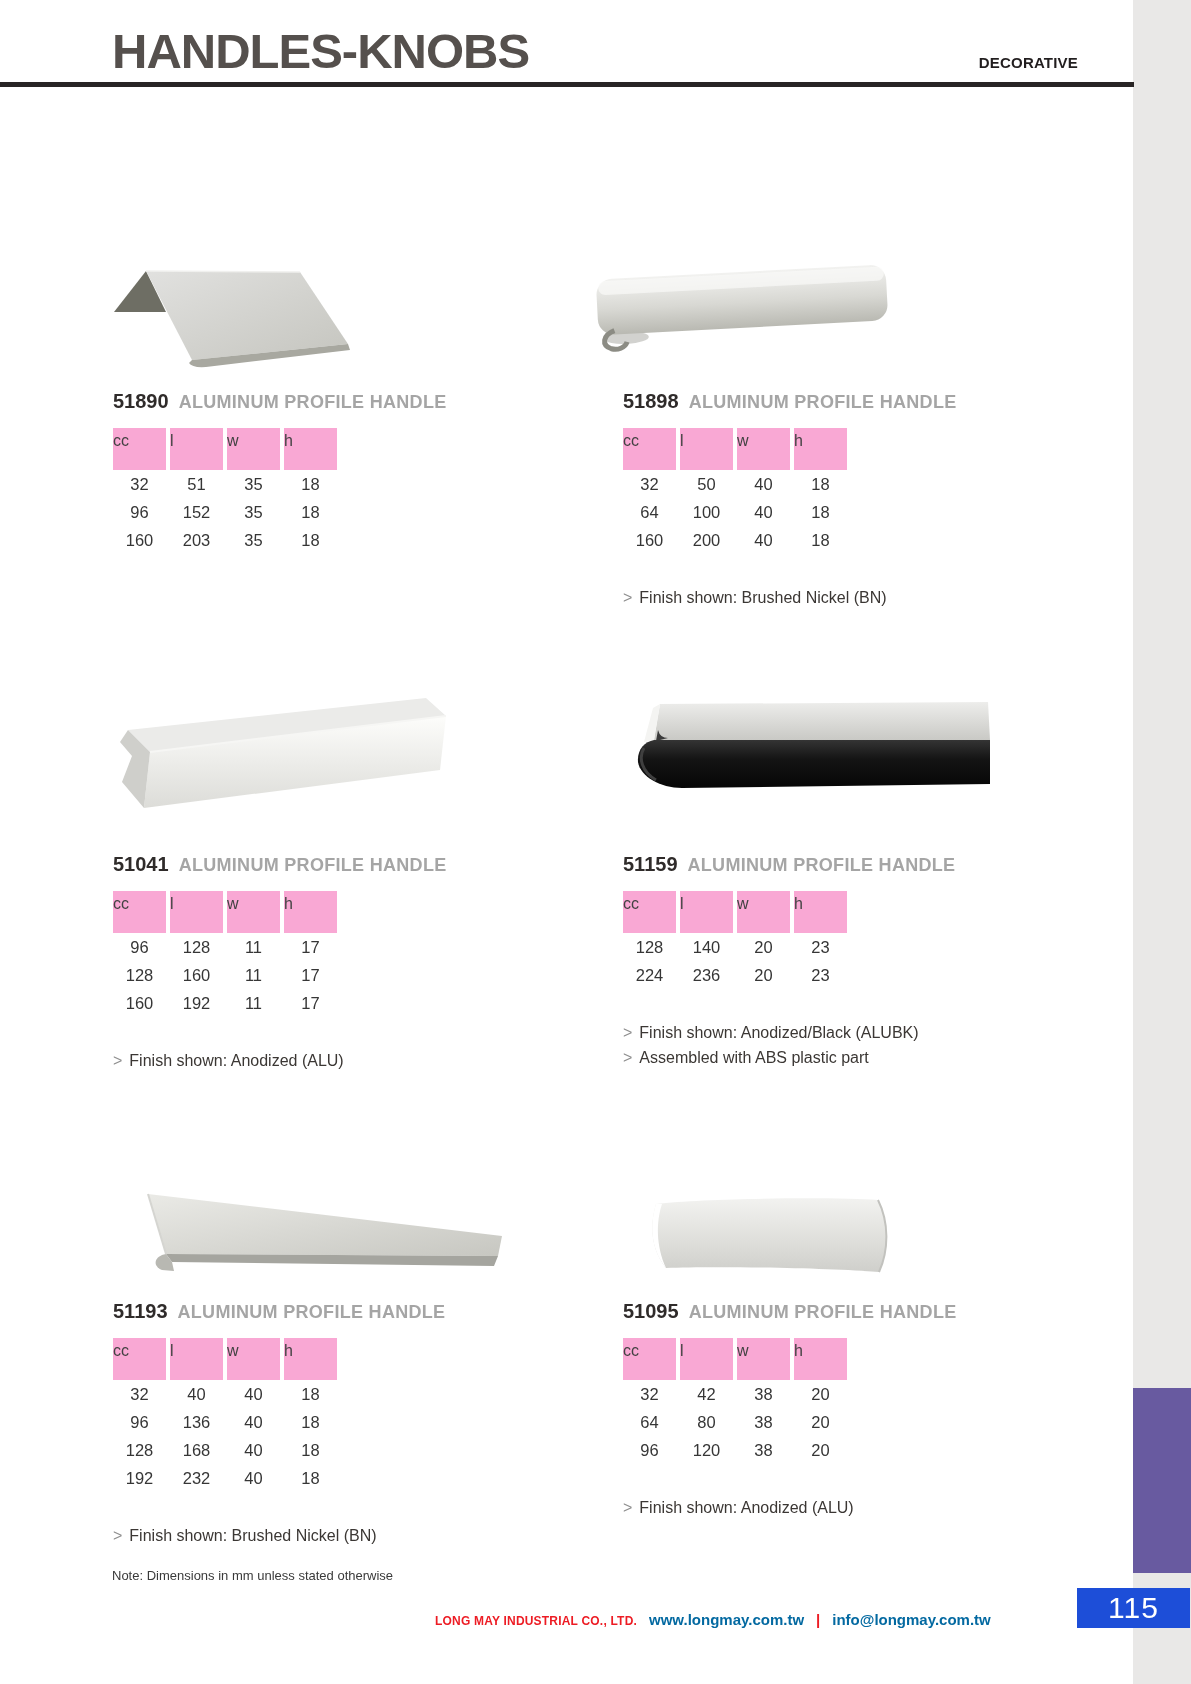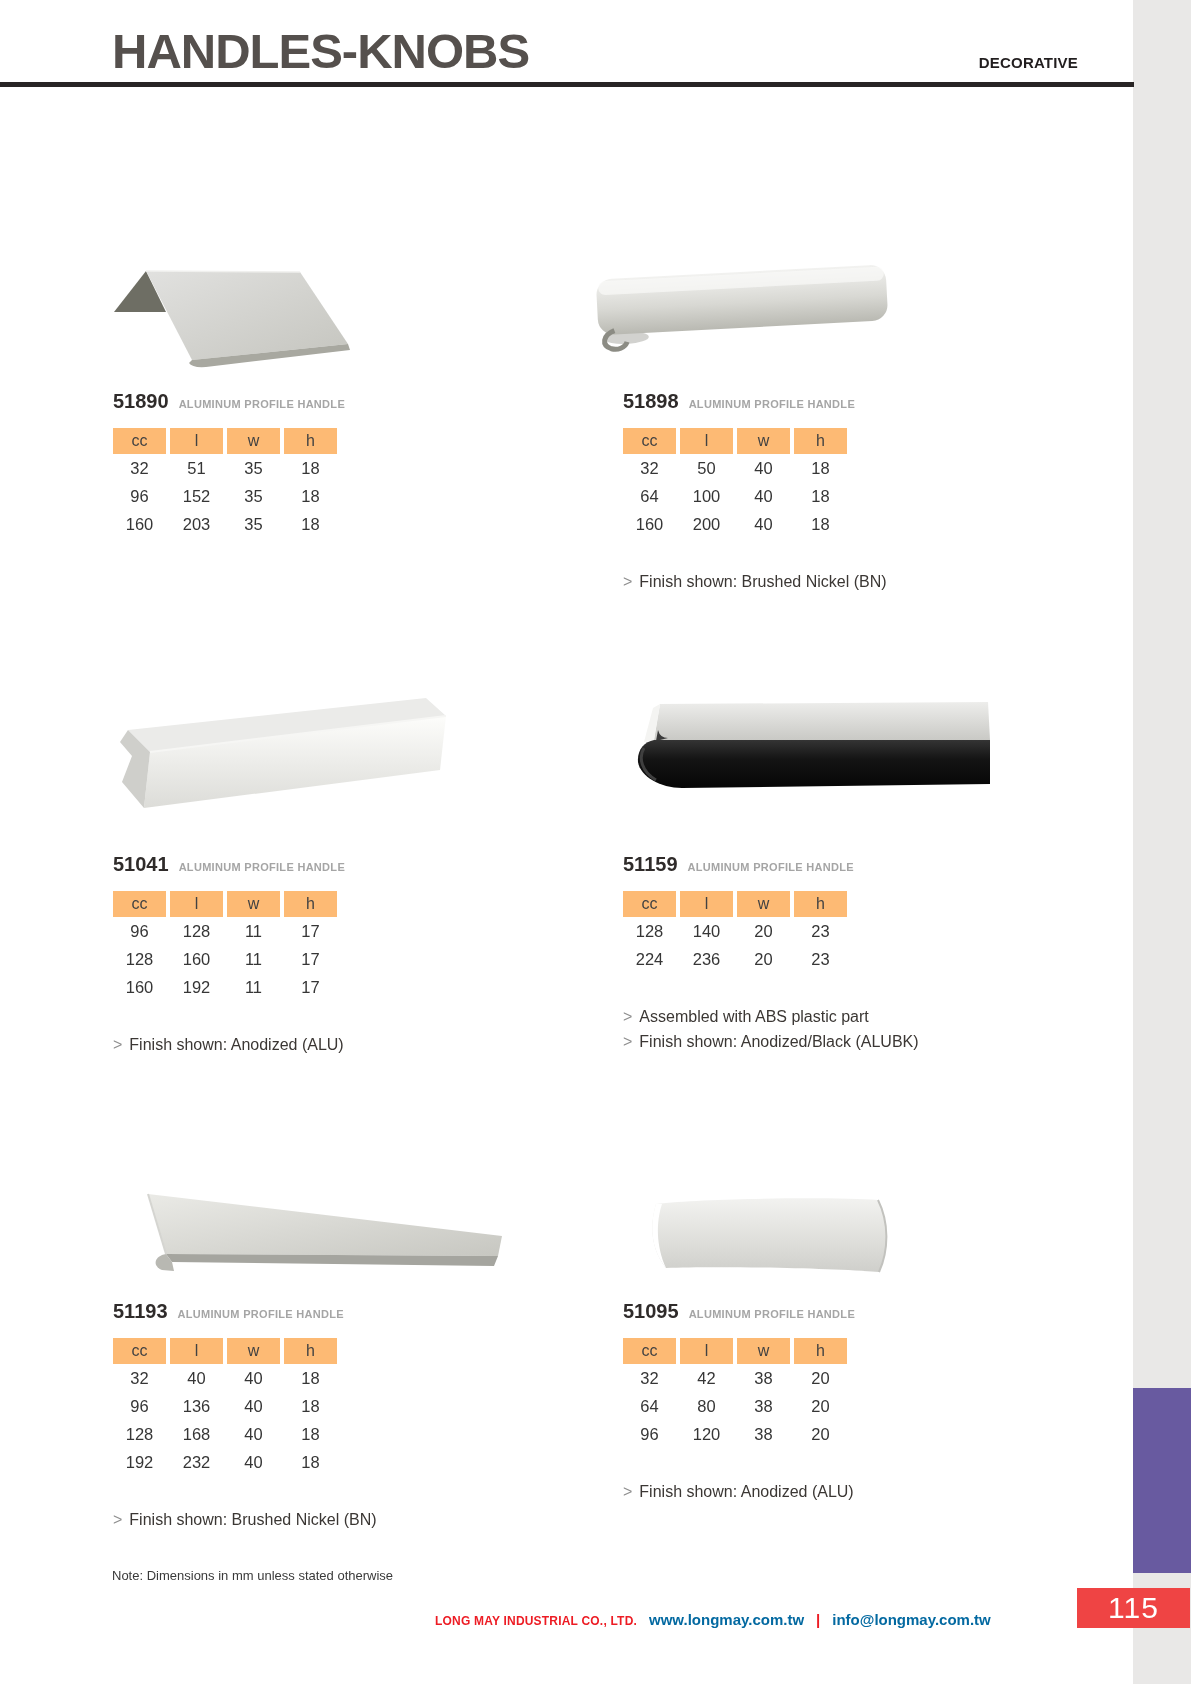--- a/index.html
+++ b/index.html
@@ -17,40 +17,40 @@
                 font-size:15px; font-weight:bold; color:#221e1f; letter-spacing:.2px; }
   .header-rule{ position:absolute; left:0; top:82px; width:1134px; height:5px; background:#282425; }
 
   
   .photo { position:absolute; }
 
   
   .card   { position:absolute; width:470px; }
   .ptitle { display:flex; align-items:baseline; gap:10px; height:30px; margin-bottom:8px; white-space:nowrap; }
   .code   { font-size:20px; font-weight:bold; color:#2f2b2a; letter-spacing:0; }
-  .pname  { font-size:11px; font-weight:bold; color:#a5a5a5; letter-spacing:.3px; }
+  .pname  { font-size:18px; font-weight:bold; color:#a5a5a5; letter-spacing:.3px; }
 
   .spec   { display:grid; grid-template-columns:repeat(4,53px); column-gap:4px; }
-  .spec .th { background:#fdba74; height:26px; line-height:26px; text-align:center;
+  .spec .th { background:#f9a8d4; height:42px; line-height:26px; 
               font-size:16px; color:#424242; }
   .spec .td { height:28px; line-height:28px; text-align:center; font-size:16.5px; color:#363636; }
 
   .notes  { margin-top:31px; }
   .note-line { font-size:16px; color:#3b3734; line-height:25px; white-space:nowrap; }
   .chev   { color:#8f8f8f; margin-right:7px; }
 
   
   .dim-note { position:absolute; left:112px; top:1568px; font-size:13px; color:#3a3a3a; }
   .footer   { position:absolute; left:435px; top:1611px; display:flex; align-items:baseline;
               gap:12px; white-space:nowrap; }
   .f-company { font-size:12px; font-weight:bold; color:#ed1c24; letter-spacing:.2px; }
   .f-url     { font-size:15px; font-weight:bold; color:#0369a1; }
   .f-sep     { font-size:15px; font-weight:bold; color:#ed1c24; }
   .page-badge{ position:absolute; left:1077px; top:1588px; width:113px; height:40px;
-               background:#ef4444; display:flex; align-items:center; justify-content:center; z-index:2; }
+               background:#1d4ed8; display:flex; align-items:center; justify-content:center; z-index:2; }
   .page-num  { color:#ffffff; font-size:30px; font-weight:500; letter-spacing:1px; }
 </style>
 </head>
 <body>
 
 <div class="page">
 
   <div class="side-strip"></div>
   <div class="purple-block"></div>
 
@@ -239,22 +239,22 @@
       <div class="td">128</div>
       <div class="td">140</div>
       <div class="td">20</div>
       <div class="td">23</div>
       <div class="td">224</div>
       <div class="td">236</div>
       <div class="td">20</div>
       <div class="td">23</div>
     </div>
     <div class="notes">
+      <p class="note-line"><span class="chev">&gt;</span><span>Finish shown: Anodized/Black (ALUBK)</span></p>
       <p class="note-line"><span class="chev">&gt;</span><span>Assembled with ABS plastic part</span></p>
-      <p class="note-line"><span class="chev">&gt;</span><span>Finish shown: Anodized/Black (ALUBK)</span></p>
     </div>
   </section>
 
   <section class="card" style="left:113px; top:1300px;">
     <div class="ptitle">
       <span class="code">51193</span>
       <span class="pname">ALUMINUM PROFILE HANDLE</span>
     </div>
     <div class="spec">
       <div class="th">cc</div>

